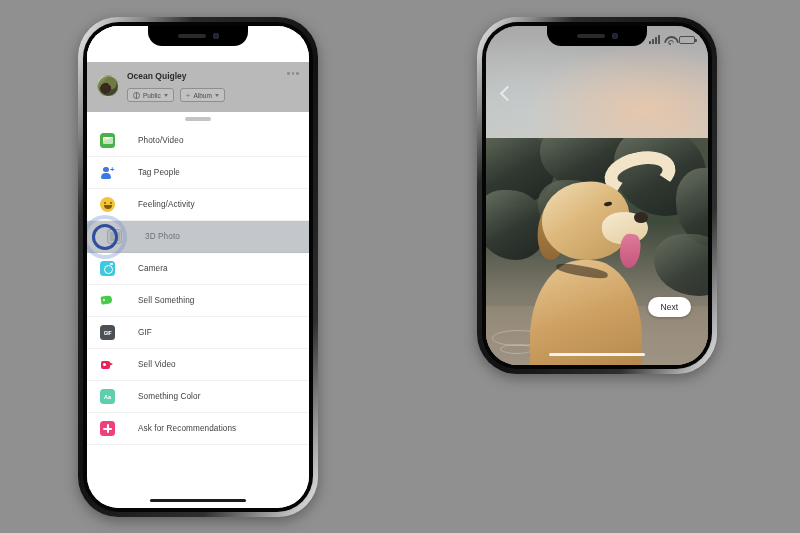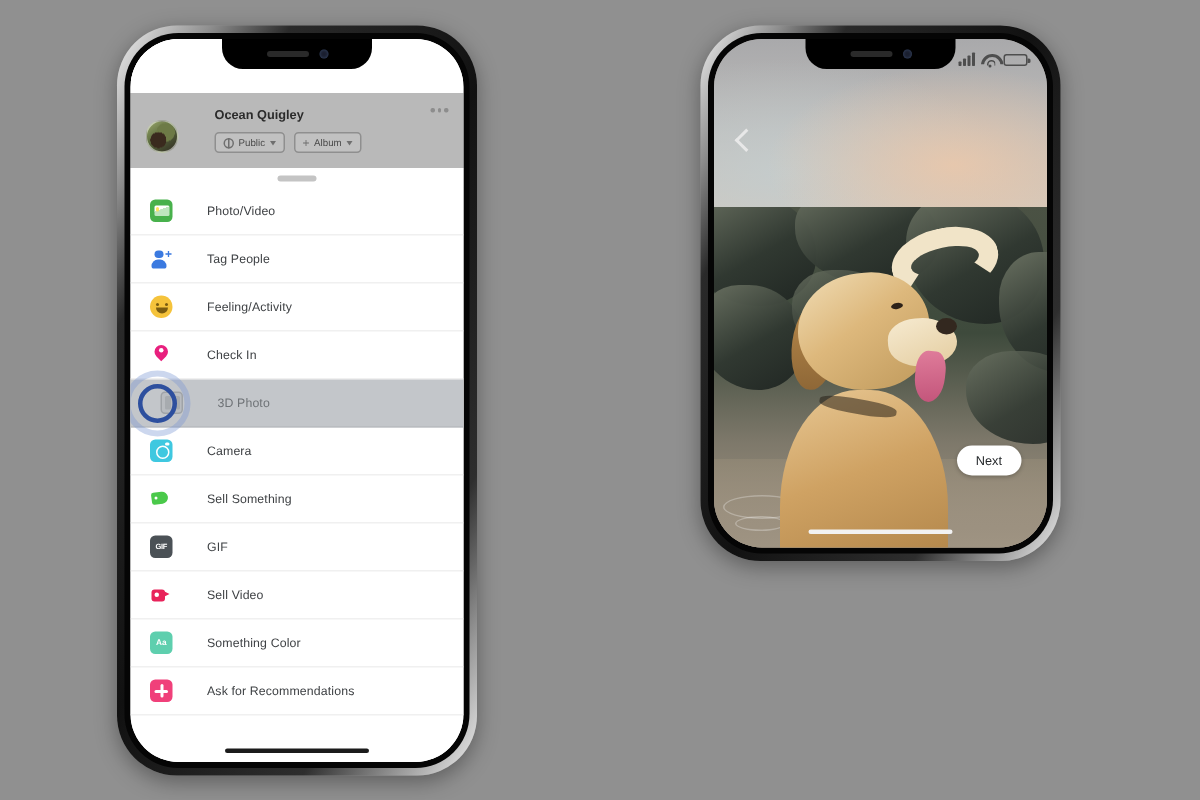--- a/index.html
+++ b/index.html
@@ -51,21 +51,21 @@
   .l-statusbar:after{
     content:""; position:absolute; left:0; top:0; width:32%; height:100%;
     background:#fff;
   }
 
   .composer-header {
     background:#b9b9b9;
     padding:8px 10px 10px 10px;
     position:relative;
   }
-  .ch-row { display:flex; align-items:flex-end; gap:24px; }
+  .ch-row { display:flex; align-items:center; gap:8px; }
   .avatar {
     width:22px; height:22px; border-radius:50%;
     flex:0 0 auto;
     background:
       radial-gradient(circle at 38% 62%, #3a2a1e 0 30%, transparent 31%),
       radial-gradient(circle at 62% 36%, #6d7a46 0 34%, transparent 35%),
       linear-gradient(145deg,#9aa86c 0%,#5c6b3e 45%,#2e2a22 100%);
     border:1px solid rgba(255,255,255,.5);
   }
   .ch-name { font-size:8.5px; color:#2b2b2b; font-weight:bold; line-height:13px; }
@@ -185,21 +185,21 @@
     z-index:11;
     pointer-events:none;
   }
 
   .home-bar {
     position:absolute; bottom:6px; left:50%; transform:translateX(-50%);
     width:96px; height:3.5px; border-radius:3px; background:#1b1b1b; z-index:25;
   }
 
   
-  #phone-right { left:467px; top:17px; width:240px; height:357px; }
+  #phone-right { left:477px; top:17px; width:240px; height:357px; }
 
   .r-screen { background:#9a9590; }
   .r-blur-top {
     position:absolute;left:0;top:0;width:100%;height:112px;
     background:
       radial-gradient(ellipse at 72% 75%, rgba(236,200,170,.85) 0%, rgba(236,200,170,0) 55%),
       radial-gradient(ellipse at 22% 80%, rgba(196,206,208,.8) 0%, rgba(196,206,208,0) 60%),
       linear-gradient(180deg,#a9a9ab 0%,#bdbcba 55%,#cfc7bd 100%);
   }
   .photo {
@@ -375,24 +375,20 @@
               </span>
             <span class="m-label">Tag People</span>
           </div>
 
           <div class="m-row">
             <span class="ic ic-feel"></span>
             <span class="m-label">Feeling/Activity</span>
           </div>
 
 
-          <div class="m-row">
-            <span class="ic ic-checkin"></span>
-            <span class="m-label">Check In</span>
-          </div>
 
           <div class="m-row sel">
             <span class="ic ic-3d"></span>
             <span class="m-label">3D Photo</span>
             <span class="tap-halo"></span>
             <span class="tap-ring"></span>
           </div>
 
           <div class="m-row">
             <span class="ic ic-camera"></span>

